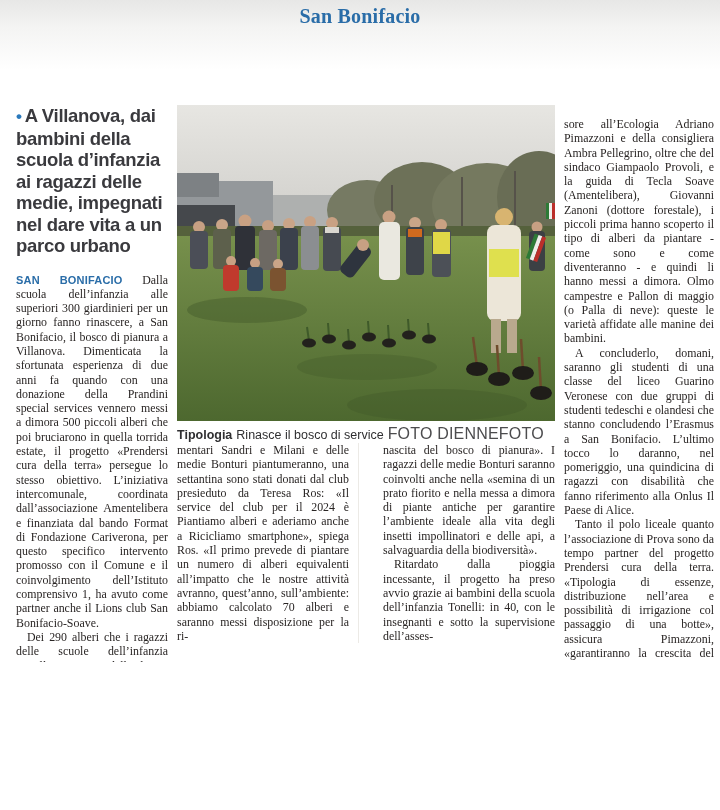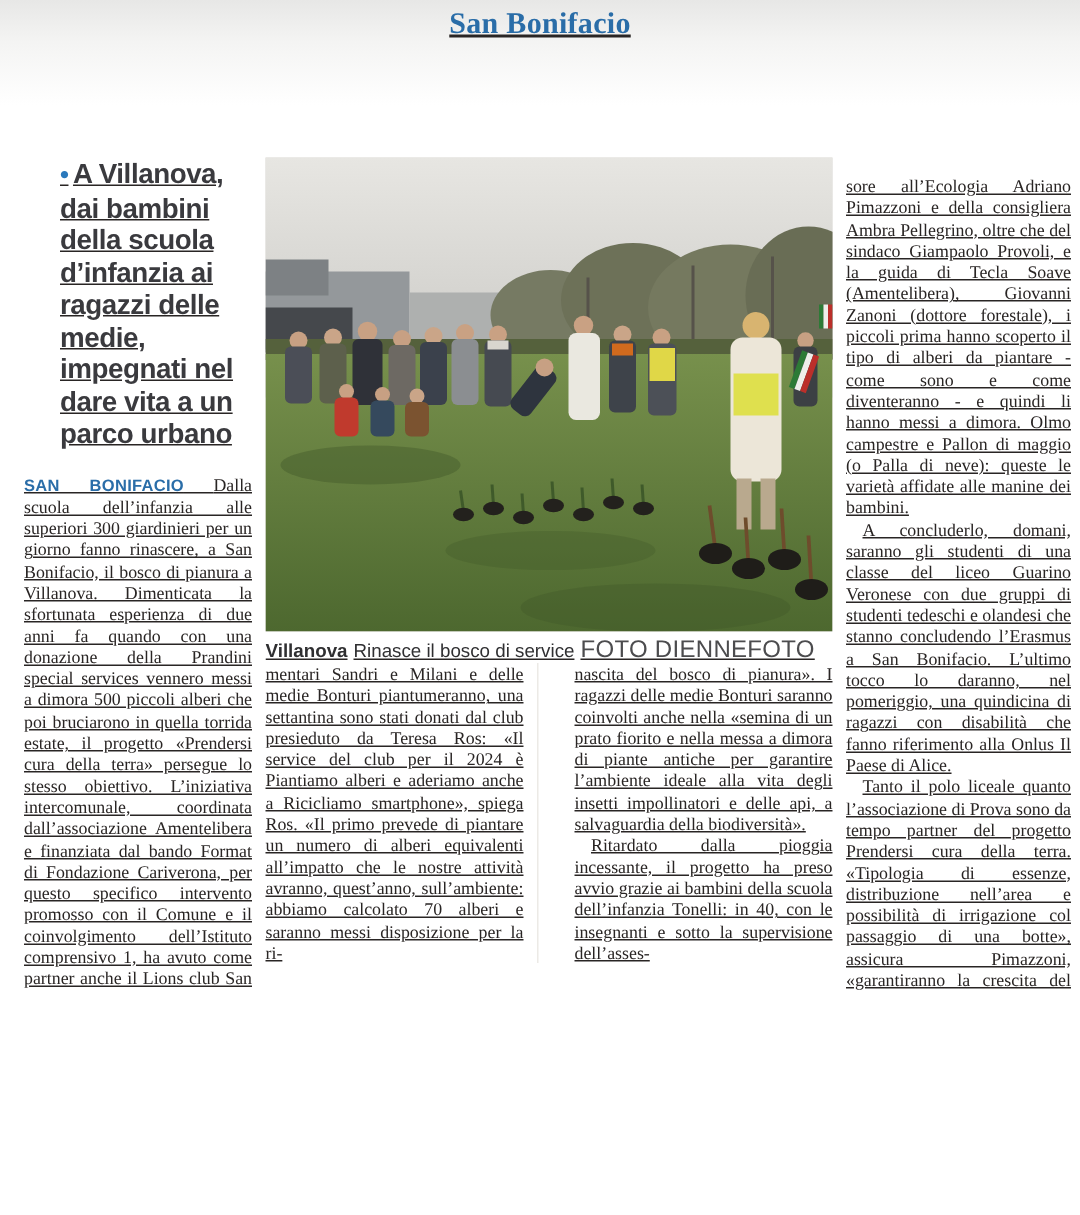--- a/index.html
+++ b/index.html
@@ -1,40 +1,39 @@
 <!DOCTYPE html>
 <html lang="it"><head>
 <meta charset="utf-8">
 <style>
   html,body { margin:0; padding:0; background:#ffffff; }
   .page {
     width:720px; height:662px; margin:0 auto; position:relative; overflow:hidden;
     background:linear-gradient(180deg,#e7e7e6 0px,#f4f4f3 28px,#ffffff 70px);
     font-family:"Liberation Serif","DejaVu Serif",serif;
     color:#292524;
-    text-decoration:underline;
   }
   .kicker {
     text-align:center; padding-top:5px;
     font-family:"Liberation Serif",serif; font-weight:bold;
     font-size:20px; color:#2a6da8; letter-spacing:0.2px;
   }
   .headline {
     text-align:center; font-weight:bold; font-size:47px; line-height:53px;
     letter-spacing:-1px; color:#17130f; margin-top:9px;
   }
   .content { display:flex; gap:9px; padding:15px 14px 0 16px; align-items:flex-start; }
   .col-left  { width:152px; flex:none; }
   .col-main  { width:378px; flex:none; }
   .col-right { width:150px; flex:none; padding-top:12px; }
 
   .subhead {
     font-family:"Liberation Sans","DejaVu Sans",sans-serif;
     font-weight:bold; font-size:18.5px; line-height:21.5px;
-    color:#3a3a3e; letter-spacing:-0.3px;margin-left:24px;
+    color:#3a3a3e; letter-spacing:-0.3px;
   }
   .subhead .bullet { color:#2a79bc; margin-right:3px; font-size:17px; }
 
   .bodytext {
     font-size:11.9px; line-height:14.3px; text-align:justify;
     color:#292524;
   }
   .col-left .bodytext { margin-top:16px; }
   .bodytext p { margin:0; }
   .bodytext p.indent { text-indent:11px; }
@@ -197,21 +196,21 @@
           <line x1="346" y1="266" x2="344" y2="234"></line>
             <line x1="364" y1="286" x2="362" y2="252"></line>
         </g>
         <ellipse cx="300" cy="264" rx="11" ry="7" fill="#1f1d19"></ellipse>
         <ellipse cx="322" cy="274" rx="11" ry="7" fill="#1f1d19"></ellipse>
         <ellipse cx="346" cy="268" rx="11" ry="7" fill="#1f1d19"></ellipse>
         <ellipse cx="364" cy="288" rx="11" ry="7" fill="#1f1d19"></ellipse>
       </svg>
 
       <div class="caption">
-        <span class="cap-label">Villanova</span><span>Rinasce il bosco di service</span><span class="credit">FOTO DIENNEFOTO</span>
+        <span class="cap-label">Tipologia</span><span>Rinasce il bosco di service</span><span class="credit">FOTO DIENNEFOTO</span>
       </div>
 
       <div class="two-cols">
         <div class="txtcol bodytext">
           <p>mentari Sandri e Milani e delle medie Bonturi piantumeranno, una settantina sono stati donati dal club presieduto da Teresa Ros: «Il service del club per il 2024 è Piantiamo alberi e aderiamo anche a Ricicliamo smartphone», spiega Ros. «Il primo prevede di piantare un numero di alberi equivalenti all’impatto che le nostre attività avranno, quest’anno, sull’ambiente: abbiamo calcolato 70 alberi e saranno messi disposizione per la ri-</p>
         </div>
         <div class="txtcol bodytext">
           <p>nascita del bosco di pianura». I ragazzi delle medie Bonturi saranno coinvolti anche nella «semina di un prato fiorito e nella messa a dimora di piante antiche per garantire l’ambiente ideale alla vita degli insetti impollinatori e delle api, a salvaguardia della biodiversità».</p>
           <p class="indent">Ritardato dalla pioggia incessante, il progetto ha preso avvio grazie ai bambini della scuola dell’infanzia Tonelli: in 40, con le insegnanti e sotto la supervisione dell’asses-</p>
         </div>

